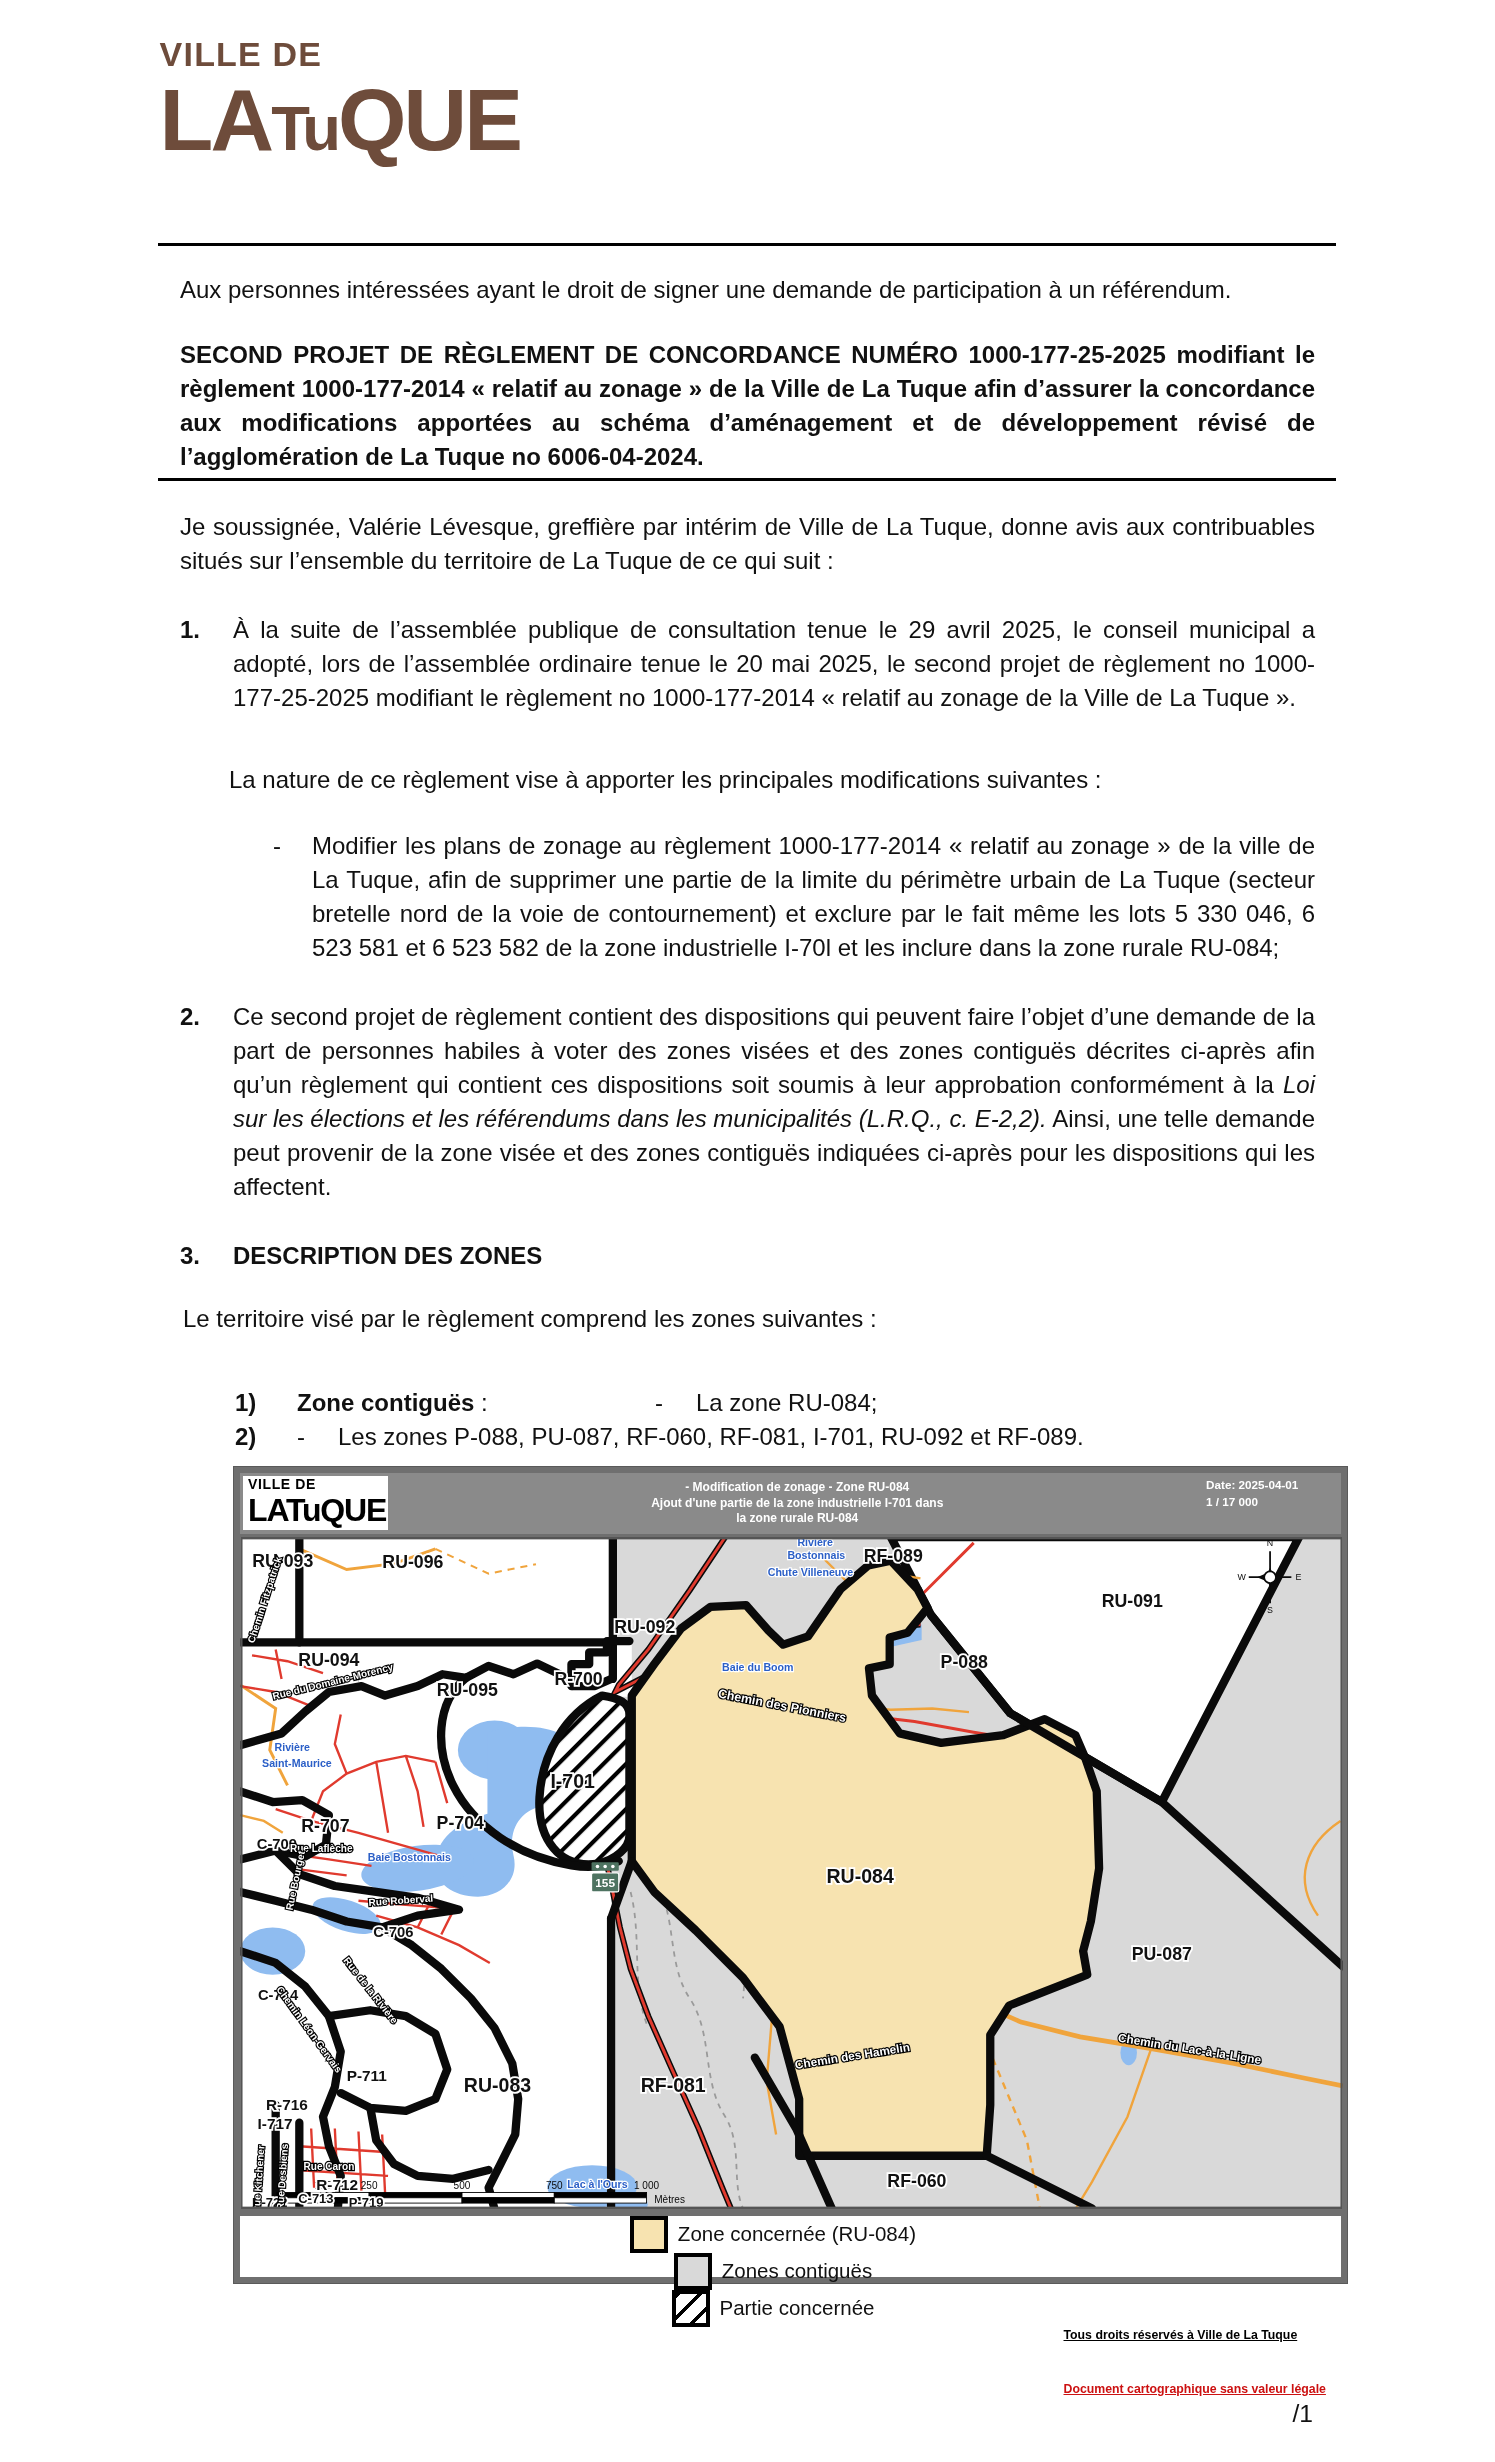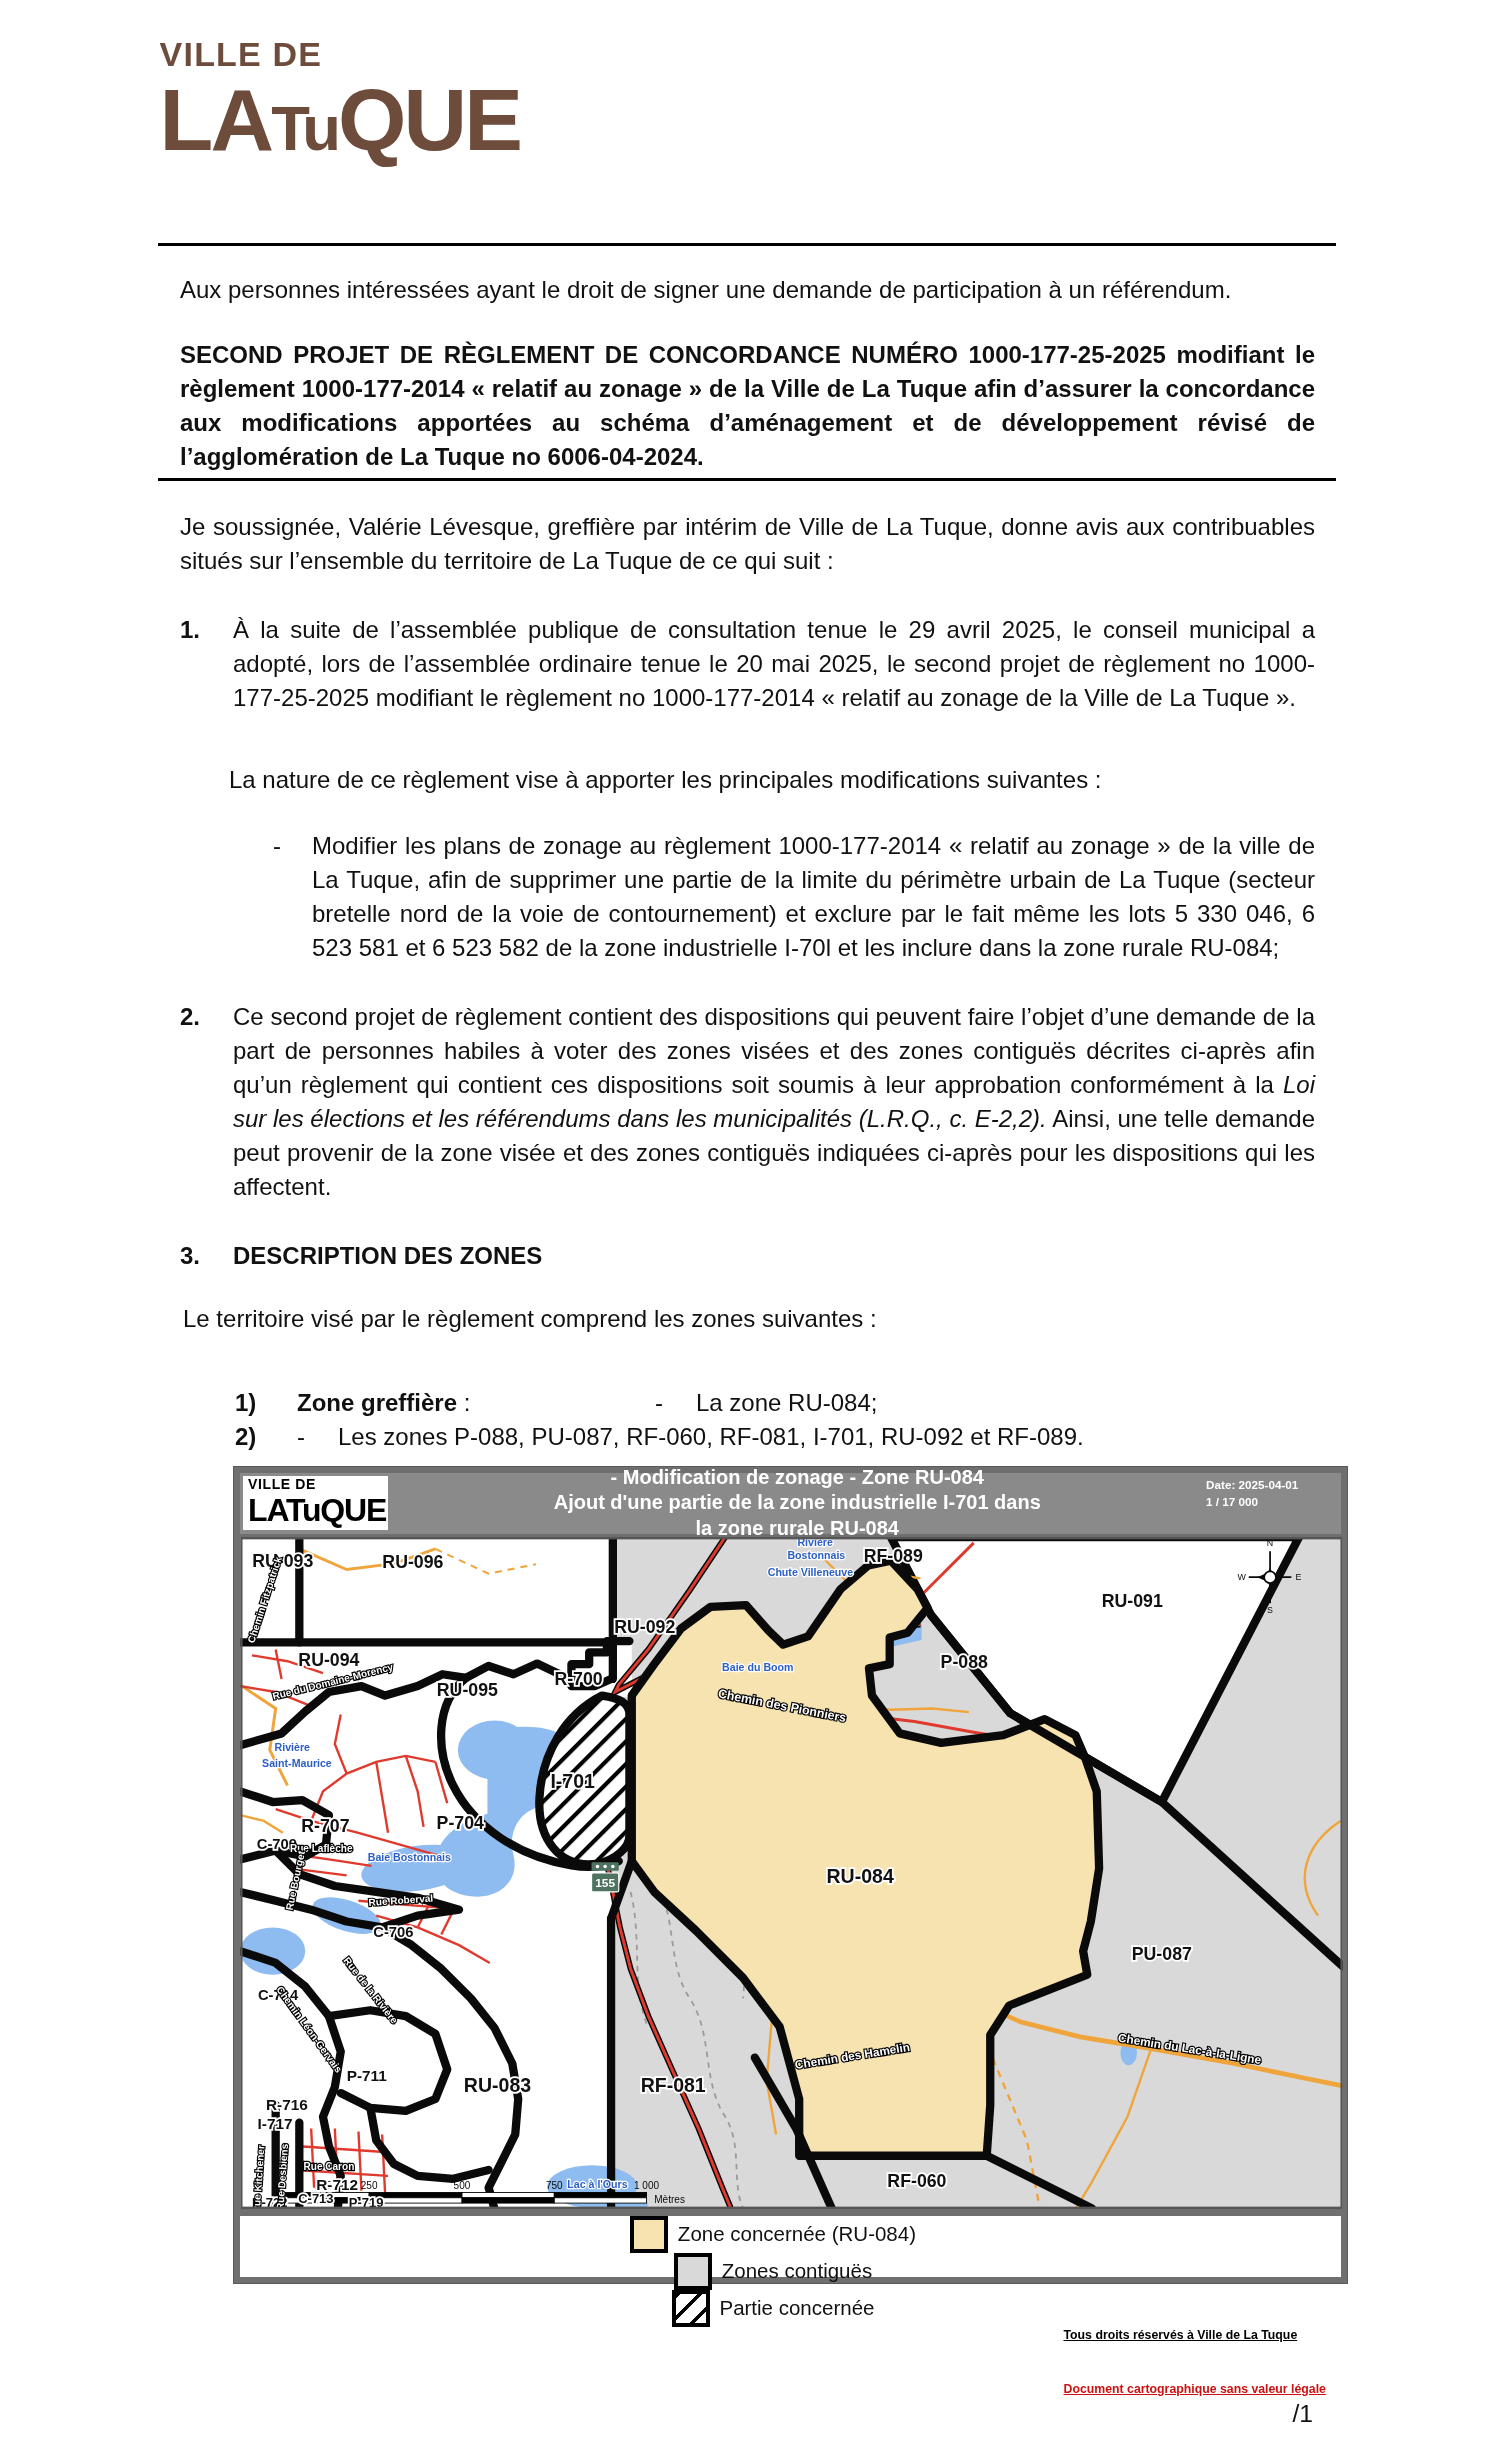--- a/index.html
+++ b/index.html
@@ -39,21 +39,21 @@
   .z-value{flex:1;}
   
   .map-box{margin-left:57px;margin-top:11.7px;width:1115px;background:#6f6f6f;
            border:0.6px solid #5a5a5a;padding:5.9px;box-sizing:border-box;}
   .map-header{height:61px;background:#8a8a8a;border-bottom:3.5px solid #6f6f6f;
               display:flex;align-items:center;color:#fff;}
   .mh-logo{background:#fff;color:#000;width:145px;height:54px;margin-left:3.5px;
            padding:1.2px 4.7px;box-sizing:border-box;line-height:1;flex:none;}
   .mh-logo-top{font-size:14px;font-weight:bold;letter-spacing:0.6px;}
   .mh-logo-main{font-size:32px;font-weight:bold;letter-spacing:-1.2px;margin-top:2.3px;}
-  .mh-title{flex:1;text-align:center;font-size:20px;font-weight:bold;line-height:1.28;}
+  .mh-title{flex:1;text-align:center;font-size:12px;font-weight:bold;line-height:1.28;}
   .mh-date{flex:none;width:135px;font-size:11.7px;font-weight:bold;line-height:1.4;
            align-self:flex-start;padding-top:4.7px;}
   .map-svg{display:block;background:#fff;}
   
   .legend{margin-top:7px;background:#fff;height:61px;display:flex;align-items:center;
           padding:0 15.2px;box-sizing:border-box;flex-direction:column;}
   .lg-item{display:flex;align-items:center;margin-right:35px;}
   .swatch{width:30.5px;height:29px;border:4.1px solid #000;flex:none;margin-right:9.4px;}
   .sw-zone{background:#f7e3b0;}
   .sw-adjacent{background:#d9d9d9;}
@@ -107,21 +107,21 @@
     <div class="item">
       <span class="item-num">3.</span>
       <div class="item-body bold">DESCRIPTION DES ZONES</div>
     </div>
 
     <p class="territory">Le territoire visé par le règlement comprend les zones suivantes :</p>
 
     <div class="zones">
       <div class="zrow">
         <span class="z-num">1)</span>
-        <span class="z-label"><span>Zone greffière</span><span class="colon"> :</span></span>
+        <span class="z-label"><span>Zone contiguës</span><span class="colon"> :</span></span>
         <span class="z-dash">-</span>
         <span class="z-value">La zone RU-084;</span>
       </div>
       <div class="zrow">
         <span class="z-num">2)</span>
         <span class="z-dash">-</span>
         <span class="z-value">Les zones P-088, PU-087, RF-060, RF-081, I-701, RU-092 et RF-089.</span>
       </div>
     </div>
 

